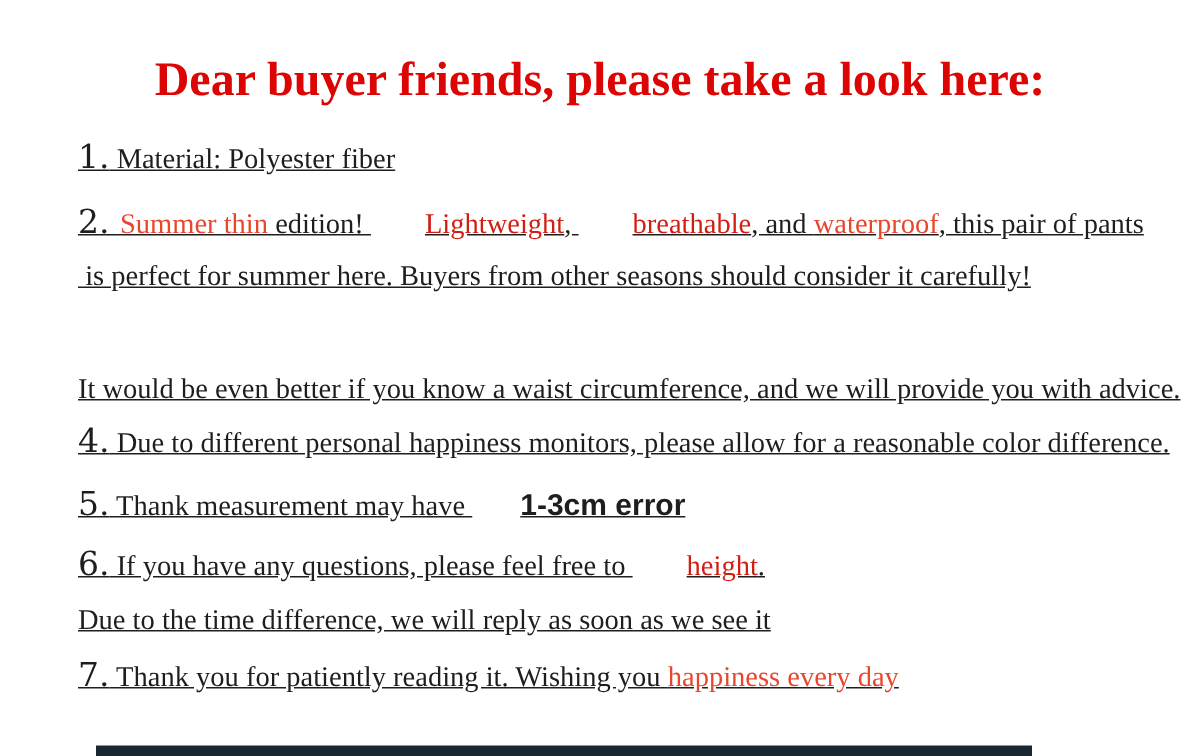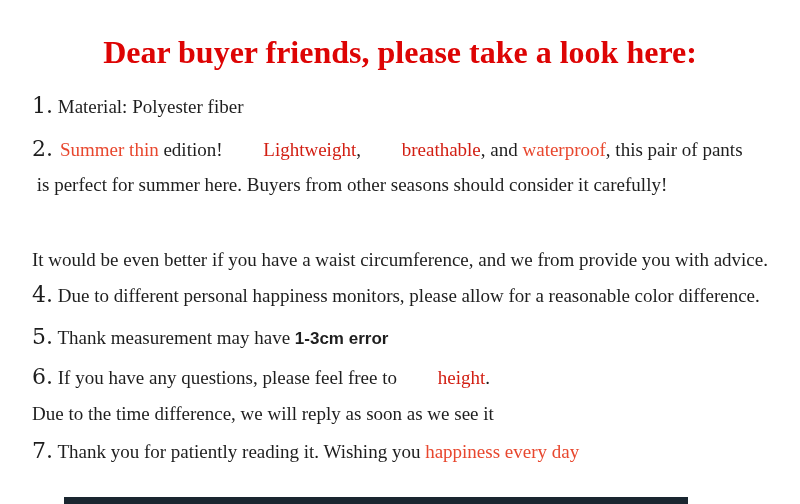--- a/index.html
+++ b/index.html
@@ -23,40 +23,42 @@
     text-align: center;
     font-family: "Liberation Serif", serif;
     font-weight: bold;
     font-size: 32px;
     letter-spacing: 0px;
     color: var(--title_red, #dd0404);
     white-space: pre;
   }
   .line {
     position: absolute;
-    left: 32px;
+    left: 52px;
     white-space: pre;
     font-size: 19px;
     line-height: 27px;
     color: var(--black, #1e1e1e);
+    text-decoration: underline;
   }
   .line span { line-height: 27px; }
   .seg-num {
     font-family: "DejaVu Serif", serif;
     font-size: 22px;
     color: var(--black, #1e1e1e);
   }
   .seg-black  { color: var(--black, #1e1e1e); }
   .seg-red    { color: var(--red, #d21e12); margin-left: 36px; }
   .seg-orange { color: var(--orange, #e8472e); }
   .seg-boldsans {
     font-family: "Liberation Sans", sans-serif;
     font-weight: bold;
-    font-size: 17px;
+    font-size: 20px;
     color: var(--black, #1e1e1e);
+    margin-left: 32px;
   }
   .bottom-bar {
     position: absolute;
     left: 64px;
     top: 497px;
     width: 624px;
     height: 7px;
     background: var(--bar, #1a2630);
   }
 </style>
@@ -67,21 +69,21 @@
 
   <div class="title">Dear buyer friends, please take a look here:</div>
 
   <div class="line" style="top:92px"><span class="seg-num">1.</span><span class="seg-black"> Material: Polyester fiber</span></div>
 
   <div class="line" style="top:135px"><span class="seg-num">2. </span><span class="seg-orange">Summer thin</span><span class="seg-black"> edition! </span><span class="seg-red">Lightweight</span><span class="seg-black">, </span><span class="seg-red">breathable</span><span class="seg-black">, and </span><span class="seg-orange">waterproof</span><span class="seg-black">, this pair of pants</span></div>
 
   <div class="line" style="top:171px"><span class="seg-black"> is perfect for summer here. Buyers from other seasons should consider it carefully!</span></div>
 
 
-  <div class="line" style="top:246px"><span class="seg-black">It would be even better if you have a waist circumference, and we from provide you with advice.</span></div>
+  <div class="line" style="top:246px"><span class="seg-black">It would be even better if you know a waist circumference, and we will provide you with advice.</span></div>
 
   <div class="line" style="top:281px"><span class="seg-num">4.</span><span class="seg-black"> Due to different personal happiness monitors, please allow for a reasonable color difference.</span></div>
 
   <div class="line" style="top:323px"><span class="seg-num">5.</span><span class="seg-black"> Thank measurement may have </span><span class="seg-boldsans">1-3cm error</span></div>
 
   <div class="line" style="top:363px"><span class="seg-num">6.</span><span class="seg-black"> If you have any questions, please feel free to </span><span class="seg-red">height</span><span class="seg-black">.</span></div>
 
   <div class="line" style="top:400px"><span class="seg-black">Due to the time difference, we will reply as soon as we see it</span></div>
 
   <div class="line" style="top:437px"><span class="seg-num">7.</span><span class="seg-black"> Thank you for patiently reading it. Wishing you </span><span class="seg-orange">happiness every day</span></div>

